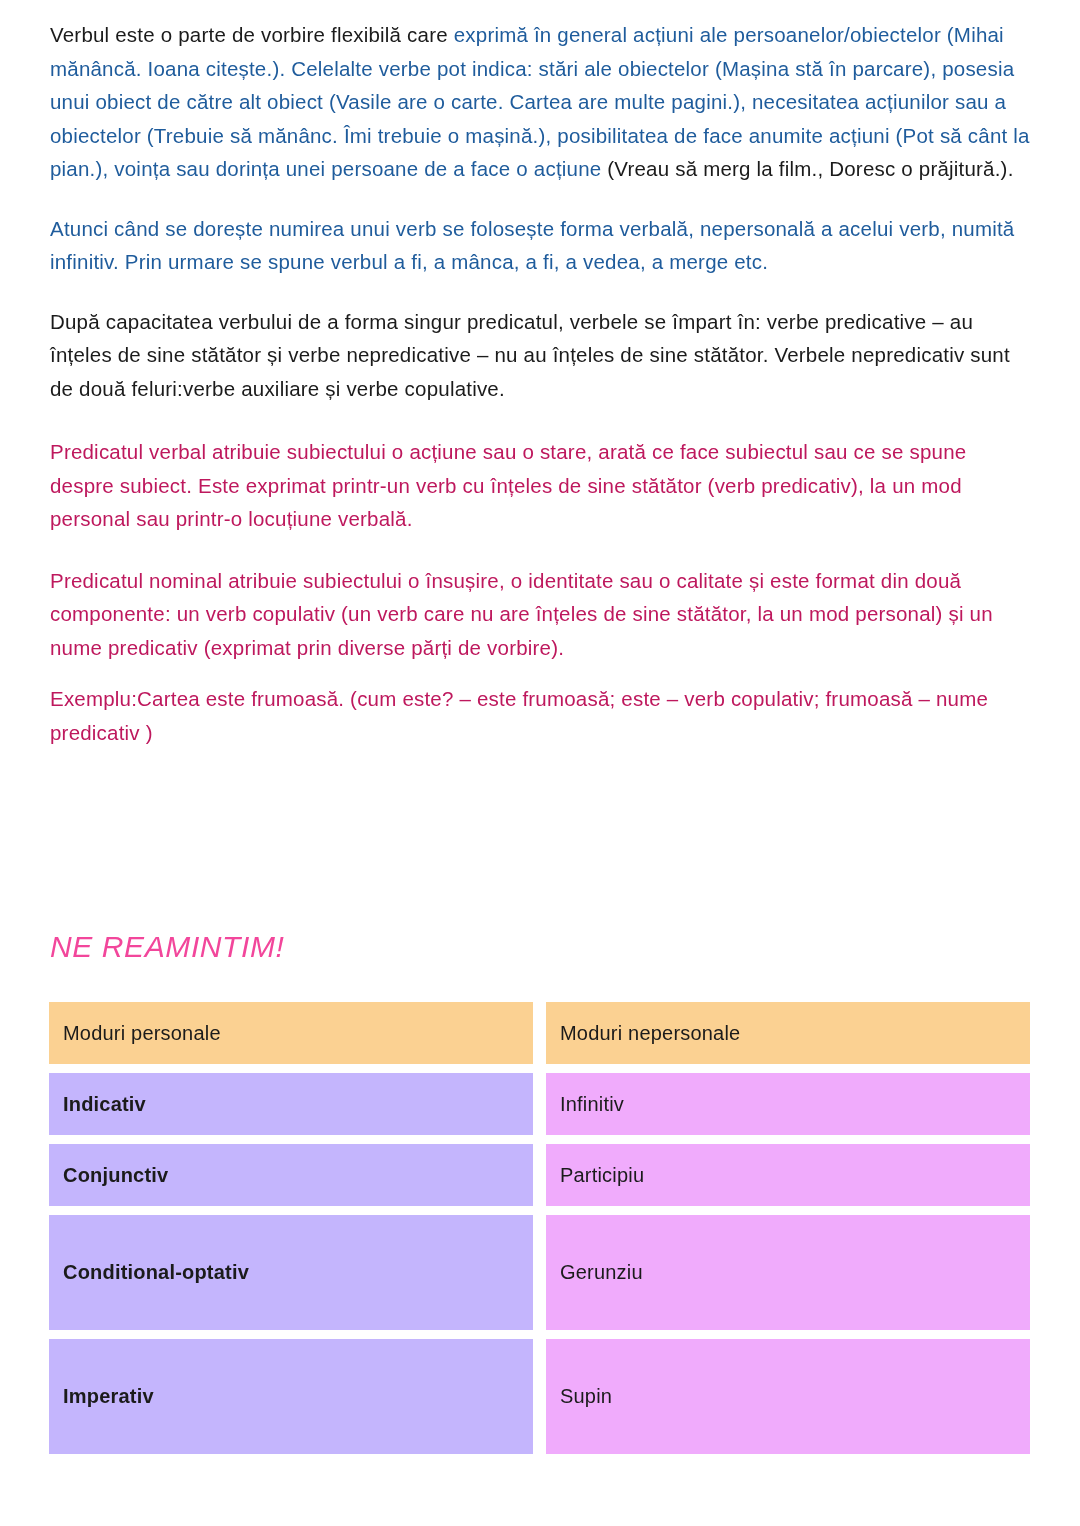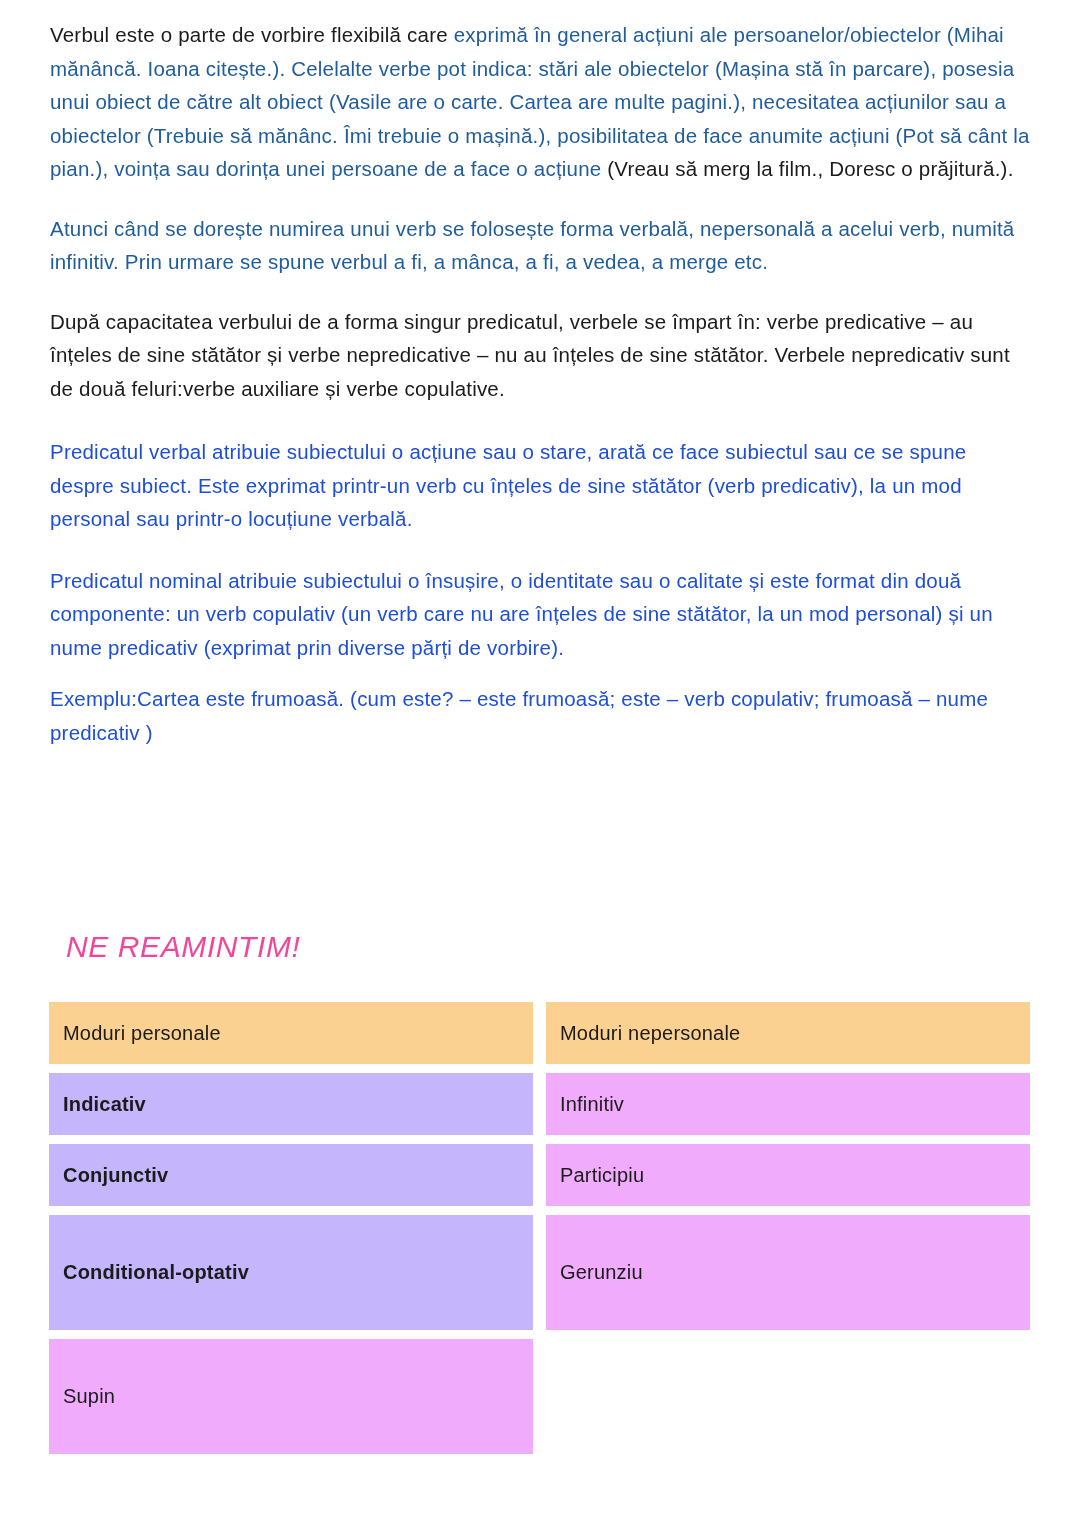--- a/index.html
+++ b/index.html
@@ -28,21 +28,21 @@
     margin: 0 0 28px 0;
     font-size: 20.5px;
     line-height: 33.5px;
     letter-spacing: 0.01em;
     max-width: 980px;
   }
   .para:last-of-type { margin-bottom: 0; }
 
   .c-dark   { color: #1b1b1b; }
   .c-blue   { color: #1f5c9c; }
-  .c-orange { color: #1d4ed8; }
+  .c-orange { color: #be185d; }
 
   .para .seg-blue   { color: #1f5c9c; }
   .para .seg-dark   { color: #1b1b1b; }
 
   .p1 { margin-bottom: 26px; }
   .p2 { margin-bottom: 26px; }
   .p3 { margin-bottom: 30px; }
   .p4 { margin-bottom: 28px; }
   .p5 { margin-bottom: 18px; }
   .p6 { margin-bottom: 0; }
@@ -53,21 +53,21 @@
     padding: 0;
     font-size: 30px;
     font-style: italic;
     font-weight: 400;
     color: #f2469b;
     letter-spacing: 0.02em;
     line-height: 1.1;
   }
   .heading-wrap {
     position: absolute;
-    left: 66px;
+    left: 50px;
     top: 930px;
   }
 
   
   .modes-table {
     position: absolute;
     left: 49px;
     top: 1002px;
     width: 981px;
   }
@@ -135,18 +135,19 @@
       <div class="mt-cell col-left">Conjunctiv</div>
       <div class="mt-cell col-right">Participiu</div>
     </div>
 
     <div class="mt-row body h-tall">
       <div class="mt-cell col-left">Conditional-optativ</div>
       <div class="mt-cell col-right">Gerunziu</div>
     </div>
 
     <div class="mt-row body h-tall">
+      <div class="mt-cell col-left">Imperativ</div>
       <div class="mt-cell col-right">Supin</div>
     </div>
 
   </div>
 
 </div>
 
 </body></html>

